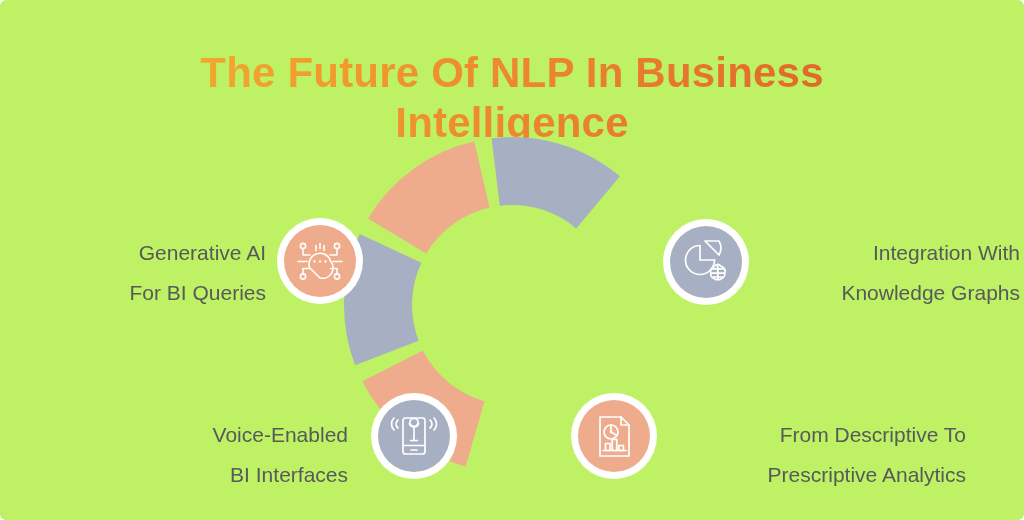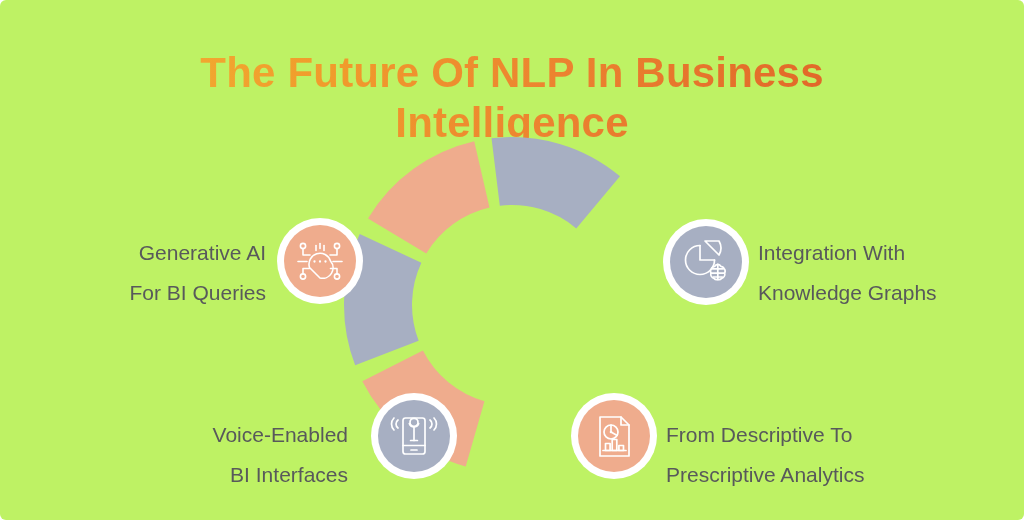--- a/index.html
+++ b/index.html
@@ -52,21 +52,21 @@
 
   
   .label {
     position: absolute;
     color: #58595B;
     font-size: 21px;
     line-height: 40px;
     white-space: pre-line;
   }
   .label.right-align { text-align: right; }
-  .label.left-align  { text-align: left; }
+  .label.left-align  { text-align: right; }
 
   .label-tl { left: 8px;   top: 233px; width: 258px; }
   .label-tr { left: 758px; top: 233px; width: 262px; }
   .label-bl { left: 78px;  top: 415px; width: 270px; }
   .label-br { left: 666px; top: 415px; width: 300px; }
 </style>
 </head>
 <body>
 
 <div class="canvas">

